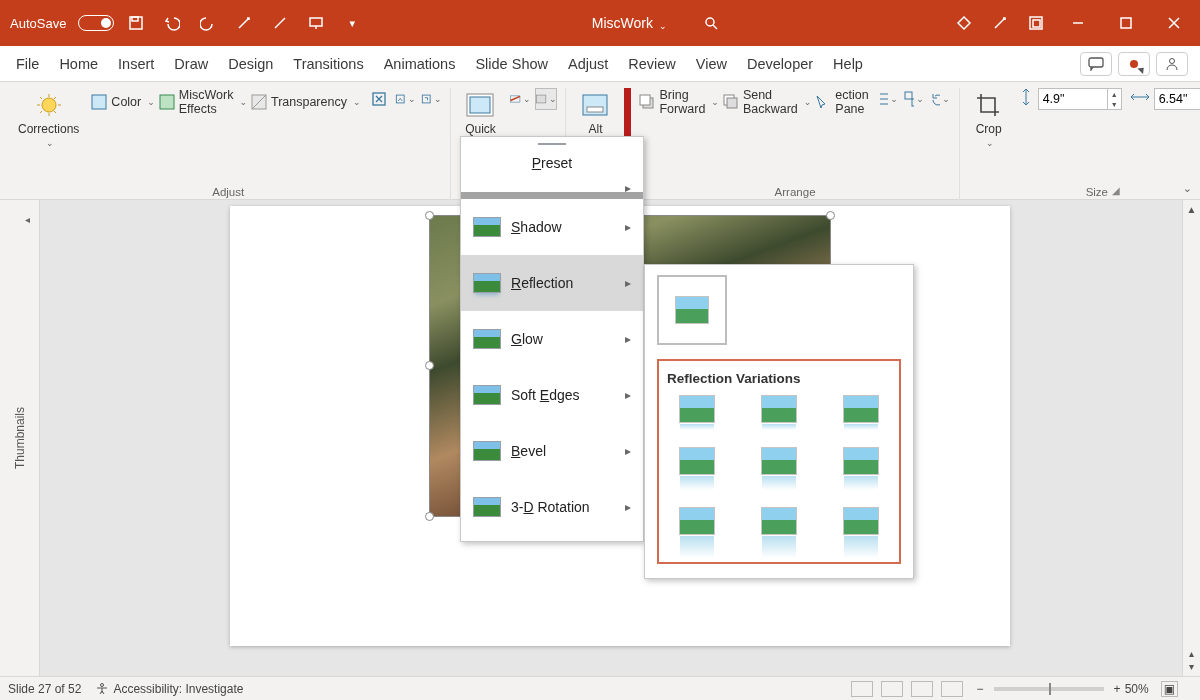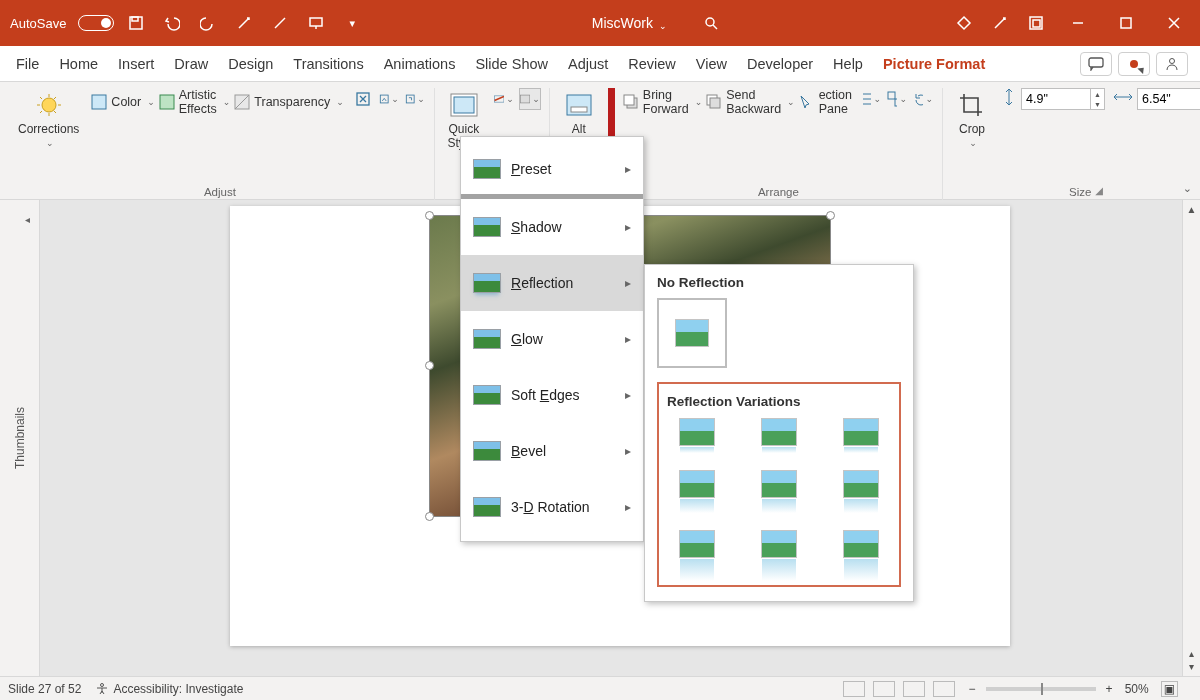--- a/index.html
+++ b/index.html
@@ -128,21 +128,21 @@
   .fly-item {
     display:flex; align-items:center; gap:10px; height:56px; padding:0 12px;
     font-size:14px; color:#222;
   }
   .fly-item.selected { background:#d9d9d9; }
   .fly-item .thumb {
     width:28px; height:20px;
     background:linear-gradient(#7ec0e8 40%,#3c8a3c 40%);
     border:1px solid #9aa0a6;
   }
-  .fly-item.sep-after { border-bottom:5px solid #a3a3a3; }
+  .fly-item.sep-after { border-bottom:7px solid #a3a3a3;flex-direction:column; }
   .fly-item .arrow { margin-left:auto; color:#666; font-size:12px; }
   .fly-item u { text-decoration: underline; }
 
   
   .flyout2 {
     position:absolute; left:644px; top:264px; width:270px; background:#fff;
     border:1px solid #c8c8c8; box-shadow:2px 2px 6px rgba(0,0,0,.25);
     padding:10px 12px 14px 12px; z-index:21;
   }
   .fg-title { font-size:13.5px; font-weight:600; color:#333; margin-bottom:8px; }
@@ -278,21 +278,20 @@
   <div class="tab">Draw</div>
   <div class="tab">Design</div>
   <div class="tab">Transitions</div>
   <div class="tab">Animations</div>
   <div class="tab">Slide Show</div>
   <div class="tab">Adjust</div>
   <div class="tab">Review</div>
   <div class="tab">View</div>
   <div class="tab">Developer</div>
   <div class="tab">Help</div>
-  <div class="tab active">Picture Format</div>
   <div class="right">
     <div class="comment-btn">
       <svg width="16" height="14" viewBox="0 0 16 14" fill="none" stroke="#555" stroke-width="1.3">
           <rect x="1" y="1" width="14" height="9" rx="2"></rect>
           <path d="M5 10l-2 3v-3"></path>
         </svg>
     </div>
     <div class="rec-dot"></div>
     <div class="share-btn share-ico">
       <svg viewBox="0 0 16 16">
@@ -324,21 +323,21 @@
           <span class="ic"><svg width="16" height="16">
                 <rect x="1" y="1" width="14" height="14" fill="#cde8f7" stroke="#3a78a0"></rect>
               </svg></span>
           <span>Color</span>
             <span class="chev">⌄</span>
         </div>
         <div class="mini">
           <span class="ic"><svg width="16" height="16">
                 <rect x="1" y="1" width="14" height="14" fill="#bde3c4" stroke="#3a8a50"></rect>
               </svg></span>
-          <span>Artistic Effects</span>
+          <span>MiscWork Effects</span>
             <span class="chev">⌄</span>
         </div>
         <div class="mini">
           <span class="ic"><svg width="16" height="16">
                 <rect x="1" y="1" width="14" height="14" fill="#e8e8e8" stroke="#999"></rect>
                 <path d="M1 15L15 1" stroke="#999"></path>
               </svg></span>
           <span>Transparency</span>
             <span class="chev">⌄</span>
         </div>
@@ -575,21 +574,20 @@
       <span class="arrow">▸</span>
   </div>
   <div class="fly-item">
     <div class="thumb"></div>
     <span>3-<u>D</u> Rotation</span>
       <span class="arrow">▸</span>
   </div>
 </div>
 
 <div class="flyout2">
-  <div class="fg-title">No Reflection</div>
   <div class="fg-no">
     <div class="sw"></div>
   </div>
   <div class="var-box">
     <div class="fg-title" style="margin-bottom:0">Reflection Variations</div>
     <div class="var-grid" id="var-grid">
         <div class="var-item">
           <div class="sw"></div>
           <div class="refl" style="height: 6px;"></div>
         </div>
@@ -644,16 +642,16 @@
   <div class="sb-item">
     <span class="view-btn"></span>
     <span class="view-btn"></span>
     <span class="view-btn"></span>
     <span class="view-btn"></span>
   </div>
   <div class="sb-item">
     <span>−</span>
     <div class="zoom-track"></div>
     <span>+</span>
-    <span style="margin-left:8px">50%</span>
+    <span style="">50%</span>
     <span style="margin-left:8px;border:1px solid #bbb;padding:0 2px;">▣</span>
   </div>
 </div>
 
 </body></html>

